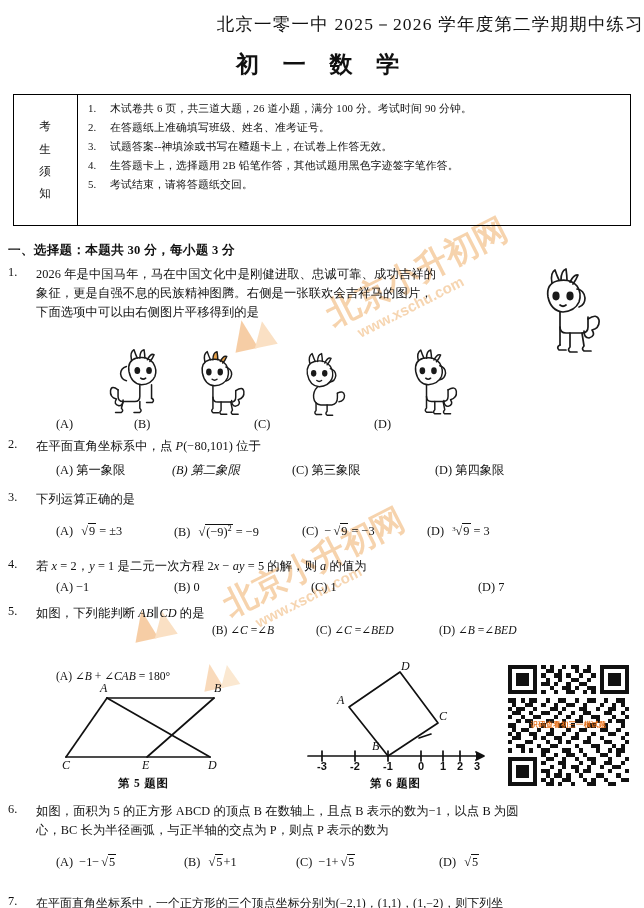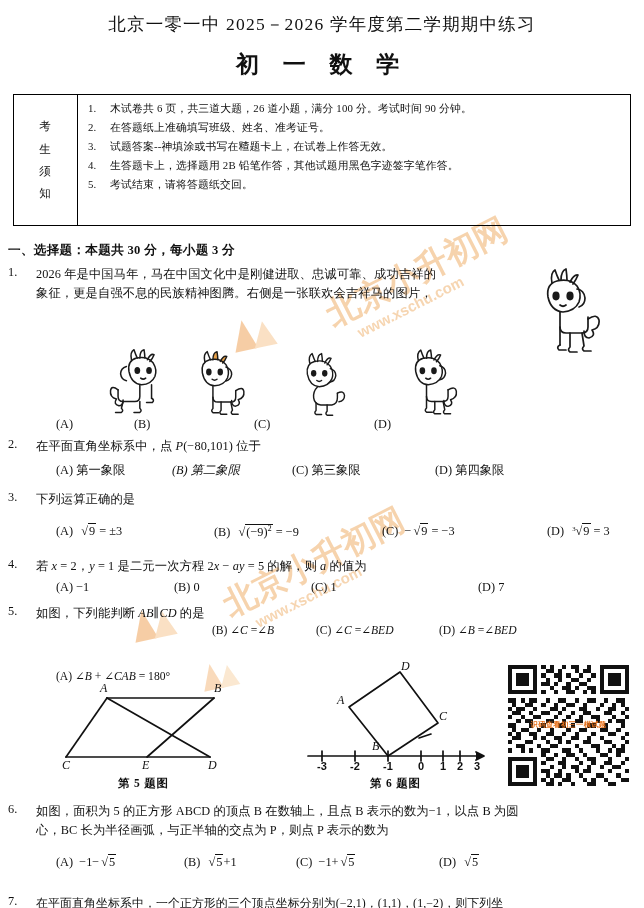--- a/index.html
+++ b/index.html
@@ -5,21 +5,21 @@
   html,body{margin:0;padding:0;}
   body{
     width:644px;height:908px;background:#ffffff;
     font-family:"Liberation Serif","DejaVu Serif",serif;
     color:#111;overflow:hidden;position:relative;
   }
   .page{position:relative;width:644px;height:908px;}
 
   
   .title1{
-    text-align:center;font-size:17.5px;letter-spacing:1.2px;
+    text-align:right;font-size:17.5px;letter-spacing:1.2px;
     margin:12px 0 0 0;font-weight:500;
   }
   .title2{
     text-align:center;font-size:23px;font-weight:bold;
     letter-spacing:9px;margin:13px 0 0 0;
   }
 
   
   .notice-box{
     position:absolute;left:13px;top:82px;width:618px;height:132px;
@@ -151,20 +151,21 @@
     </div>
   </div>
 
   <div class="sec-head">一、选择题：本题共 30 分，每小题 3 分</div>
 
   <div class="qrow" style="left:8px;top:253px;">
     <div class="qnum">1.</div>
     <div class="qbody">
       <div class="qline">2026 年是中国马年，马在中国文化中是刚健进取、忠诚可靠、成功吉祥的</div>
       <div class="qline">象征，更是自强不息的民族精神图腾。右侧是一张联欢会吉祥马的图片，</div>
+      <div class="qline">下面选项中可以由右侧图片平移得到的是</div>
     </div>
   </div>
 
   <div class="horse" style="left:530px;top:255px;">
     <svg width="70" height="95" viewBox="0 0 70 95">
       <g fill="none" stroke="#1a1a1a" stroke-width="1.7" stroke-linecap="round" stroke-linejoin="round">
         <path d="M22 16 Q20 6 25 3 Q27 9 29 13"></path>
         <path d="M31 13 Q31 4 36 2 Q37 9 37 13"></path>
         <path d="M40 15 Q44 7 48 8 Q46 13 43 17"></path>
         <path d="M18 30 Q16 17 27 14 Q40 11 47 19 Q52 26 49 35 Q45 44 33 45 Q21 44 18 30 Z"></path>
@@ -283,21 +284,21 @@
     <span class="opt" style="width:143px;">(C) 第三象限</span>
     <span class="opt">(D) 第四象限</span>
   </div>
 
   <div class="qrow" style="left:8px;top:478px;">
     <div class="qnum">3.</div>
     <div class="qbody">
       <div class="qline">下列运算正确的是</div>
     </div>
   </div>
-  <div class="opts" style="position:absolute;left:56px;top:512px;gap:40px;">
+  <div class="opts" style="position:absolute;left:56px;top:512px;">
     <span class="opt" style="width:118px;">
       (A)&nbsp; <span class="radix">√<span class="radbar">9</span></span> = ±3
     </span>
     <span class="opt" style="width:128px;">
       (B)&nbsp; <span class="radix">√<span class="radbar">(−9)<span class="sup">2</span></span></span> = −9
     </span>
     <span class="opt" style="width:125px;">
       (C)&nbsp; −<span class="radix">√<span class="radbar">9</span></span> = −3
     </span>
     <span class="opt">

